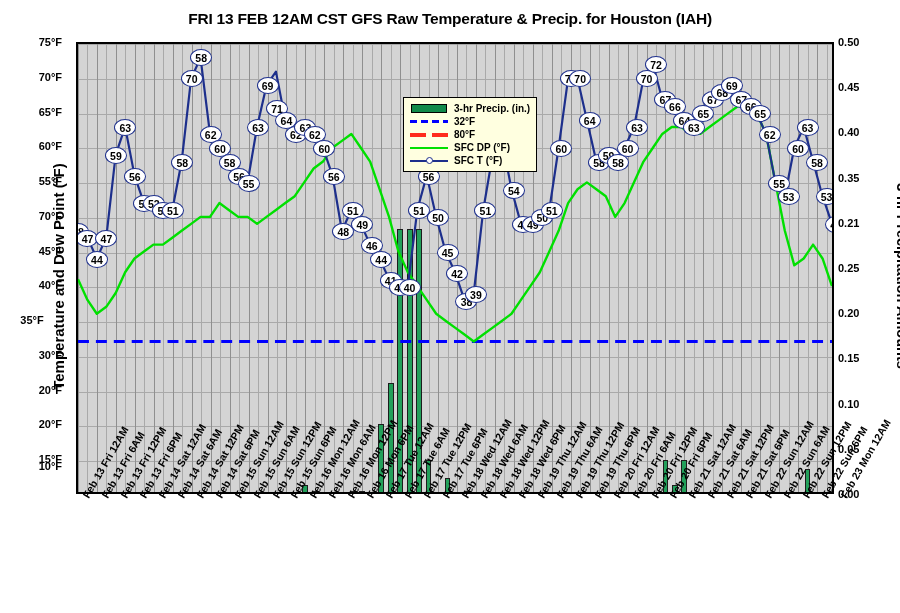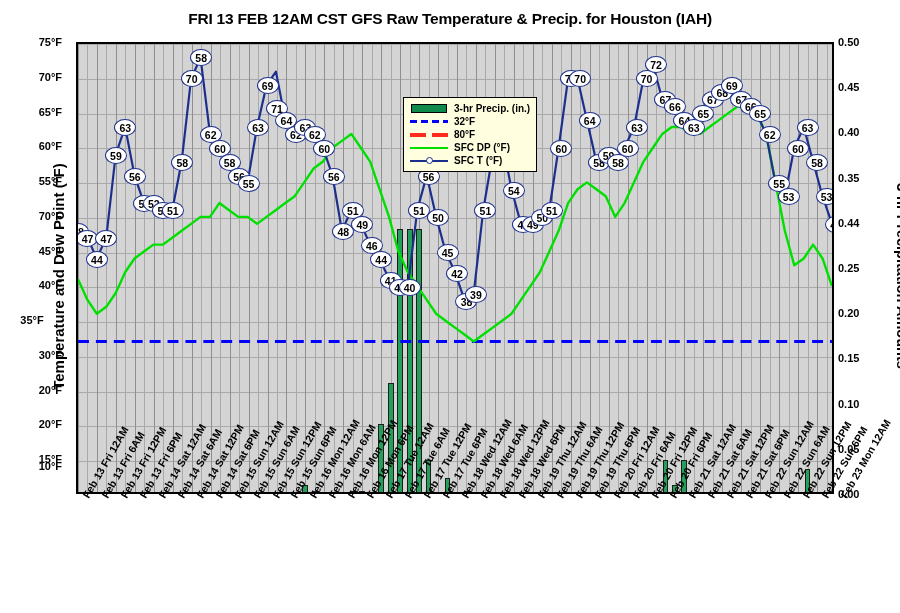--- a/index.html
+++ b/index.html
@@ -115,21 +115,21 @@
       <div class="ylab" style="top: 76.7692px;">70°F</div>
       <div class="ylab" style="top: 42px;">75°F</div>
     </div>
   <div id="ytick-right">
       <div class="ylab2" style="top: 494px;">0.00</div>
       <div class="ylab2" style="top: 448.8px;">0.05</div>
       <div class="ylab2" style="top: 403.6px;">0.10</div>
       <div class="ylab2" style="top: 358.4px;">0.15</div>
       <div class="ylab2" style="top: 313.2px;">0.20</div>
       <div class="ylab2" style="top: 268px;">0.25</div>
-      <div class="ylab2" style="top: 222.8px;">0.44</div>
+      <div class="ylab2" style="top: 222.8px;">0.21</div>
       <div class="ylab2" style="top: 177.6px;">0.35</div>
       <div class="ylab2" style="top: 132.4px;">0.40</div>
       <div class="ylab2" style="top: 87.2px;">0.45</div>
       <div class="ylab2" style="top: 42px;">0.50</div>
     </div>
 
   <div id="plot">
     <div id="plot-inner">
       <div id="grid-layer">
           <div class="hgrid" style="top: 417.23px;"></div>

